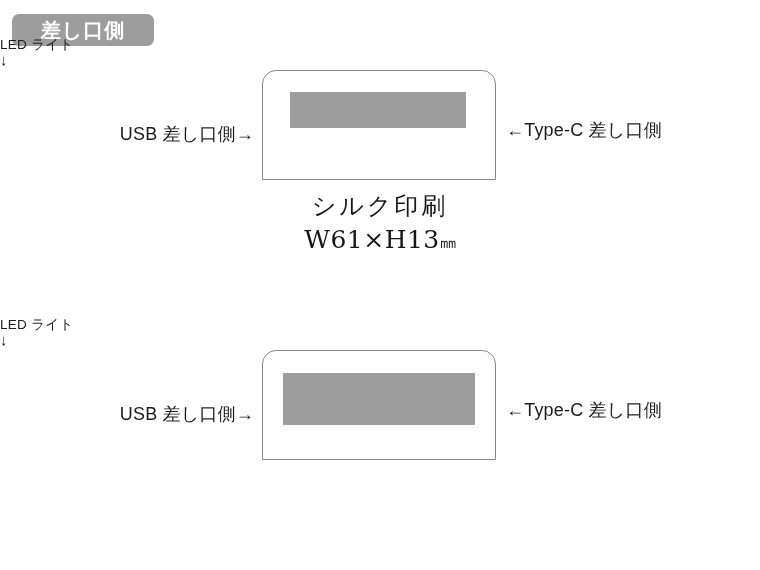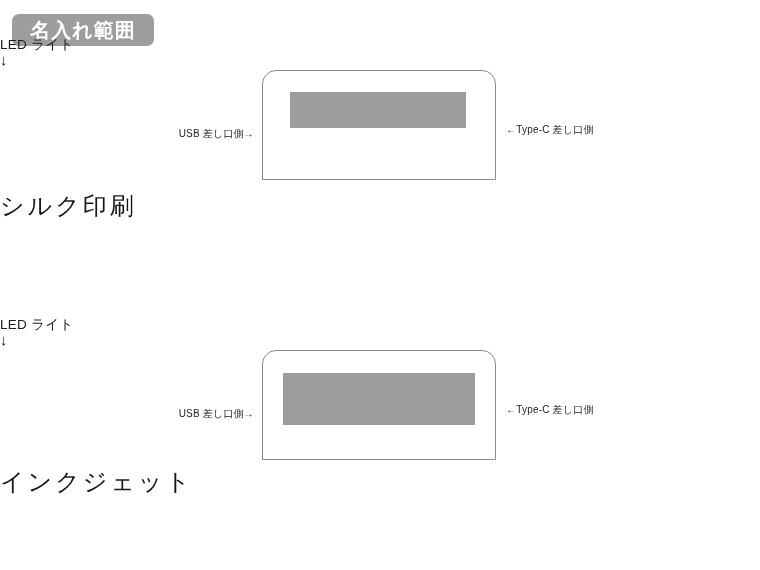--- a/index.html
+++ b/index.html
@@ -96,33 +96,34 @@
   .imprint-2 {
     left: 283px;
     top: 373px;
     width: 192px;
     height: 52px;
   }
 
   
   .side-label {
     position: absolute;
-    font-size: 10px;
+    font-size: 18px;
     line-height: 18px;
     letter-spacing: 0.2px;
     white-space: nowrap;
   }
   .side-left  { right: 506px; top: 89px; }
   .side-right { left: 506px;  top: 85px; }
 
   
   .caption {
     position: absolute;
     left: 0;
     width: 760px;
+    text-align: center;
     font-family: "DejaVu Serif", "Liberation Serif", serif;
     color: #161616;
   }
   .caption-1 { top: 190px; }
   .caption-2 { top: 466px; }
 
   .caption-title {
     font-size: 24px;
     line-height: 33px;
     letter-spacing: 3px;
@@ -134,54 +135,56 @@
   }
   .unit-mm {
     font-size: 17px;
     letter-spacing: -1px;
   }
 </style>
 </head>
 <body>
 
 <div class="badge">
-  <span class="badge-label">名入れ範囲</span>
+  <span class="badge-label">差し口側</span>
 </div>
 
 <div class="diagram diagram-1">
 
   <div class="led-group">
     <div class="led-label">LED ライト</div>
     <div class="led-arrow">↓</div>
   </div>
 
   <div class="device"></div>
 
   <div class="side-label side-left">USB 差し口側→</div>
 
   <div class="side-label side-right">←Type-C 差し口側</div>
 </div>
 
 <div class="imprint imprint-1"></div>
 
 <div class="caption caption-1">
   <div class="caption-title">シルク印刷</div>
+  <div class="caption-size">
+    <span>W61×H13</span><span class="unit-mm">㎜</span>
+  </div>
 </div>
 
 <div class="diagram diagram-2">
 
   <div class="led-group">
     <div class="led-label">LED ライト</div>
     <div class="led-arrow">↓</div>
   </div>
 
   <div class="device device-2"></div>
 
   <div class="side-label side-left">USB 差し口側→</div>
 
   <div class="side-label side-right">←Type-C 差し口側</div>
 </div>
 
 <div class="imprint imprint-2"></div>
 
 <div class="caption caption-2">
-  <div class="caption-title">インクジェット</div>
 </div>
 
 </body></html>

